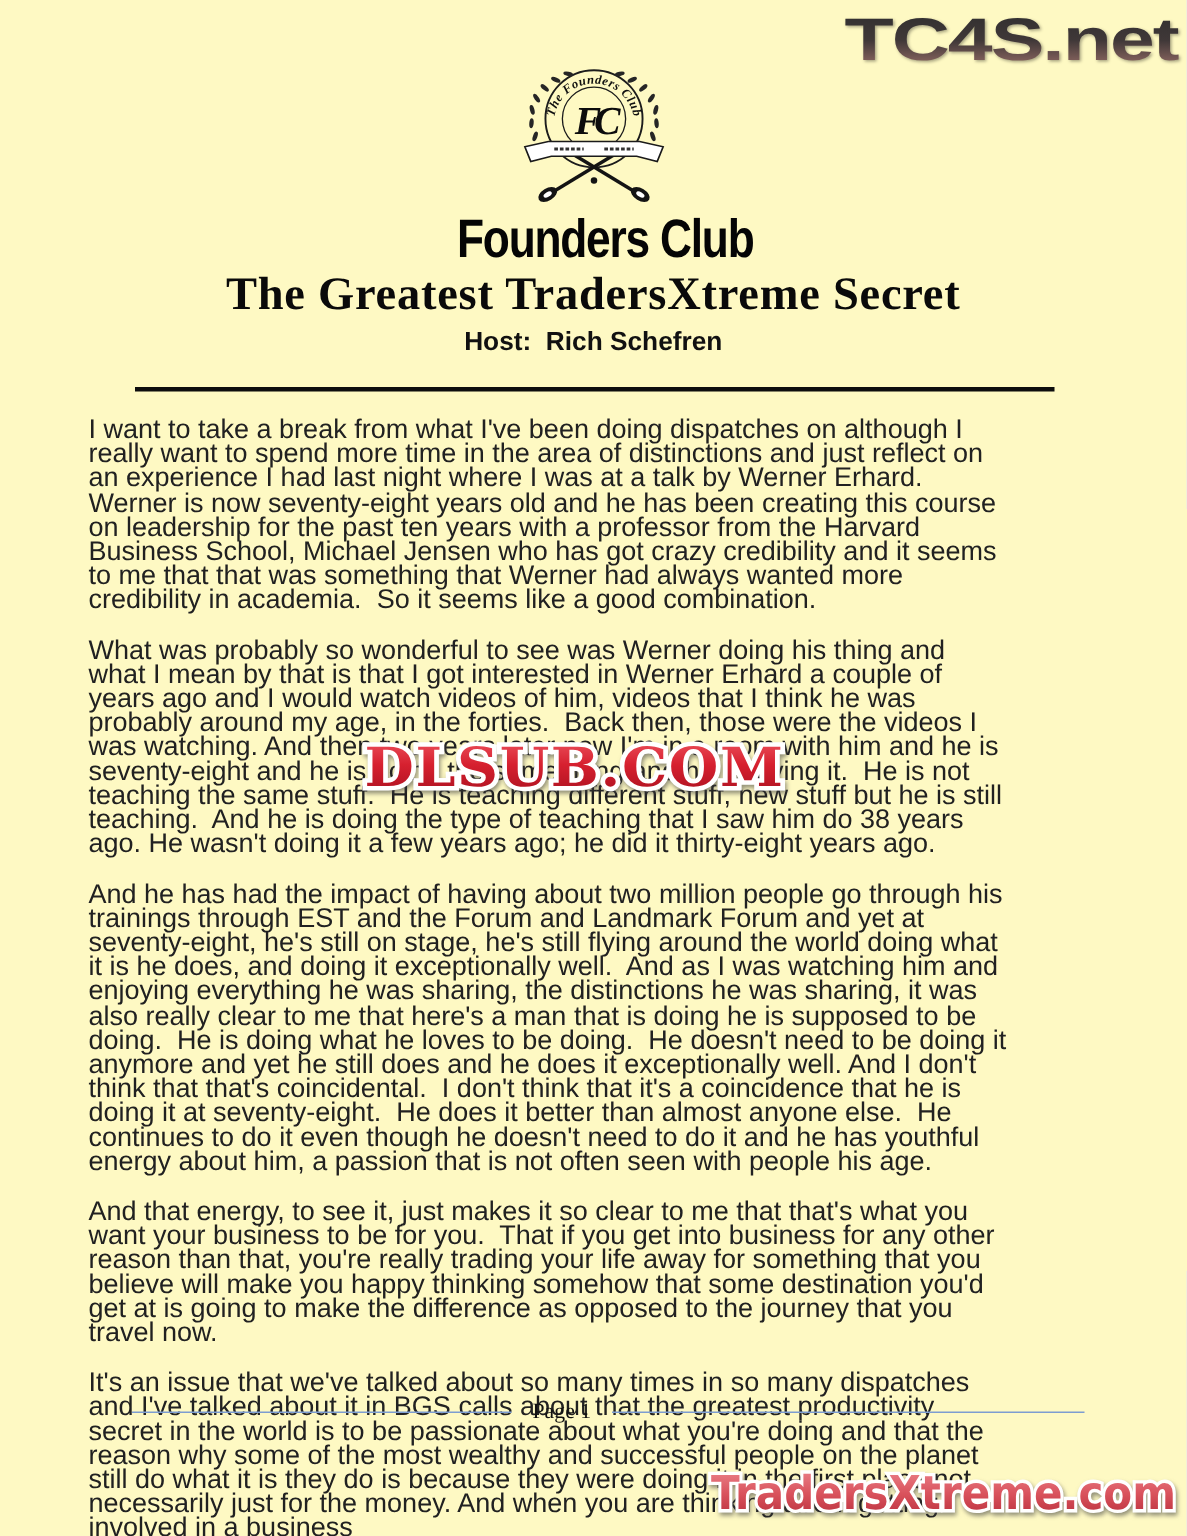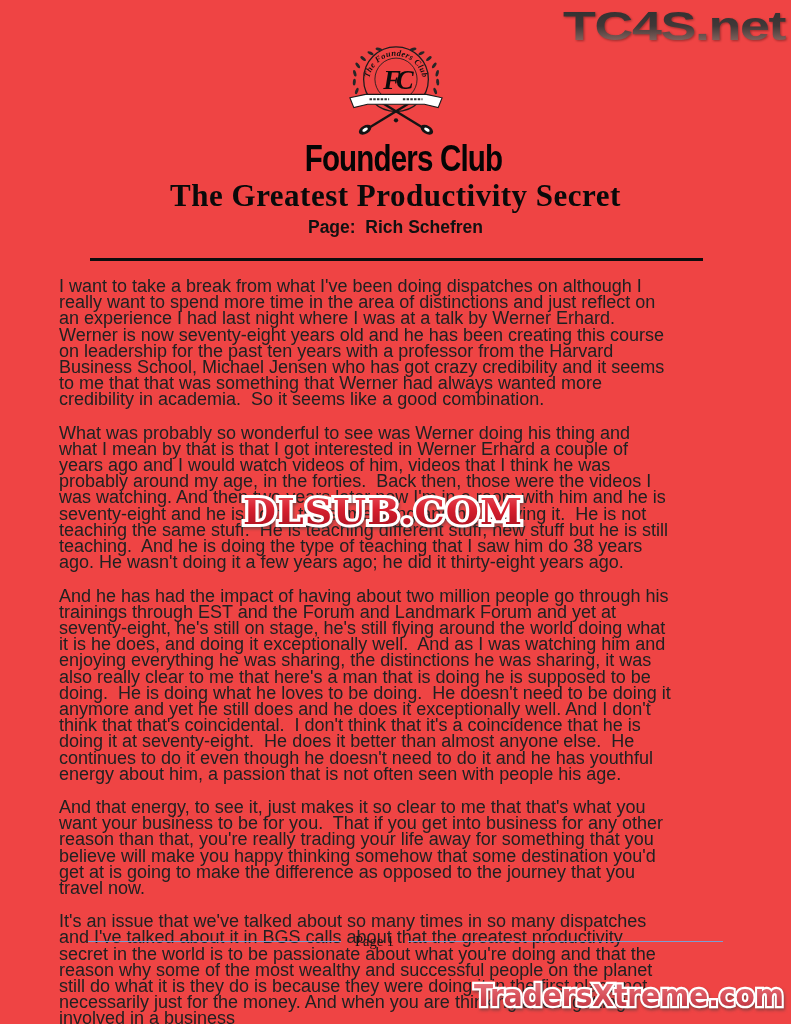--- a/index.html
+++ b/index.html
@@ -1,19 +1,19 @@
 <!DOCTYPE html>
 <html><head>
 <meta charset="utf-8">
 <style>
   html,body{margin:0;padding:0;background:#e9e9e9;}
   .page{
     position:relative;
     width:791px;height:1024px;
-    background:#ef4444;
+    background:#fef9c3;
     margin:0 auto;
     overflow:hidden;
     font-family:"Liberation Sans",sans-serif;
   }
   
   .wm-top-right{position:absolute;top:0px;right:2px;}
   .wm-center{position:absolute;top:485px;left:234px;}
   .wm-bottom-right{position:absolute;top:973px;right:0px;}
   .wm-top-right svg, .wm-center svg, .wm-bottom-right svg{display:block;}
 
@@ -134,22 +134,22 @@
       <g>
         <path d="M13 62 L29 58.5 L91 58.5 L107 62 L103 72 L89 68.5 L31 68.5 L17 72 Z" fill="#ffffff" stroke="#1a1a1a" stroke-width="1.1"></path>
         <line x1="33" y1="63.5" x2="53" y2="63.5" stroke="#333" stroke-width="2" stroke-dasharray="2.5 1.3"></line>
         <line x1="67" y1="63.5" x2="87" y2="63.5" stroke="#333" stroke-width="2" stroke-dasharray="2.5 1.3"></line>
       </g>
     </svg>
 
     <h1 class="club-name">
       <span>Founders Club</span>
     </h1>
-    <h2 class="doc-title">The Greatest Productivity Secret</h2>
-    <h3 class="host-line">Page:  Rich Schefren</h3>
+    <h2 class="doc-title">The Greatest TradersXtreme Secret</h2>
+    <h3 class="host-line">Host:  Rich Schefren</h3>
     <hr class="head-rule">
   </div>
 
   <div class="content">
     <p>I want to take a break from what I've been doing dispatches on although I really want to spend more time in the area of distinctions and just reflect on an experience I had last night where I was at a talk by Werner Erhard.  Werner is now seventy-eight years old and he has been creating this course on leadership for the past ten years with a professor from the Harvard Business School, Michael Jensen who has got crazy credibility and it seems to me that that was something that Werner had always wanted more credibility in academia.  So it seems like a good combination.</p>
     <p>What was probably so wonderful to see was Werner doing his thing and what I mean by that is that I got interested in Werner Erhard a couple of years ago and I would watch videos of him, videos that I think he was probably around my age, in the forties.  Back then, those were the videos I was watching. And then two years later now I'm in a room with him and he is seventy-eight and he is doing the same thing and he is loving it.  He is not teaching the same stuff.  He is teaching different stuff, new stuff but he is still teaching.  And he is doing the type of teaching that I saw him do 38 years ago. He wasn't doing it a few years ago; he did it thirty-eight years ago.</p>
     <p>And he has had the impact of having about two million people go through his trainings through EST and the Forum and Landmark Forum and yet at seventy-eight, he's still on stage, he's still flying around the world doing what it is he does, and doing it exceptionally well.  And as I was watching him and enjoying everything he was sharing, the distinctions he was sharing, it was also really clear to me that here's a man that is doing he is supposed to be doing.  He is doing what he loves to be doing.  He doesn't need to be doing it anymore and yet he still does and he does it exceptionally well. And I don't think that that's coincidental.  I don't think that it's a coincidence that he is doing it at seventy-eight.  He does it better than almost anyone else.  He continues to do it even though he doesn't need to do it and he has youthful energy about him, a passion that is not often seen with people his age.</p>
     <p>And that energy, to see it, just makes it so clear to me that that's what you want your business to be for you.  That if you get into business for any other reason than that, you're really trading your life away for something that you believe will make you happy thinking somehow that some destination you'd get at is going to make the difference as opposed to the journey that you travel now.</p>
     <p>It's an issue that we've talked about so many times in so many dispatches and I've talked about it in BGS calls about that the greatest productivity secret in the world is to be passionate about what you're doing and that the reason why some of the most wealthy and successful people on the planet still do what it is they do is because they were doing it in the first place not necessarily just for the money. And when you are thinking about getting involved in a business</p>
   </div>

